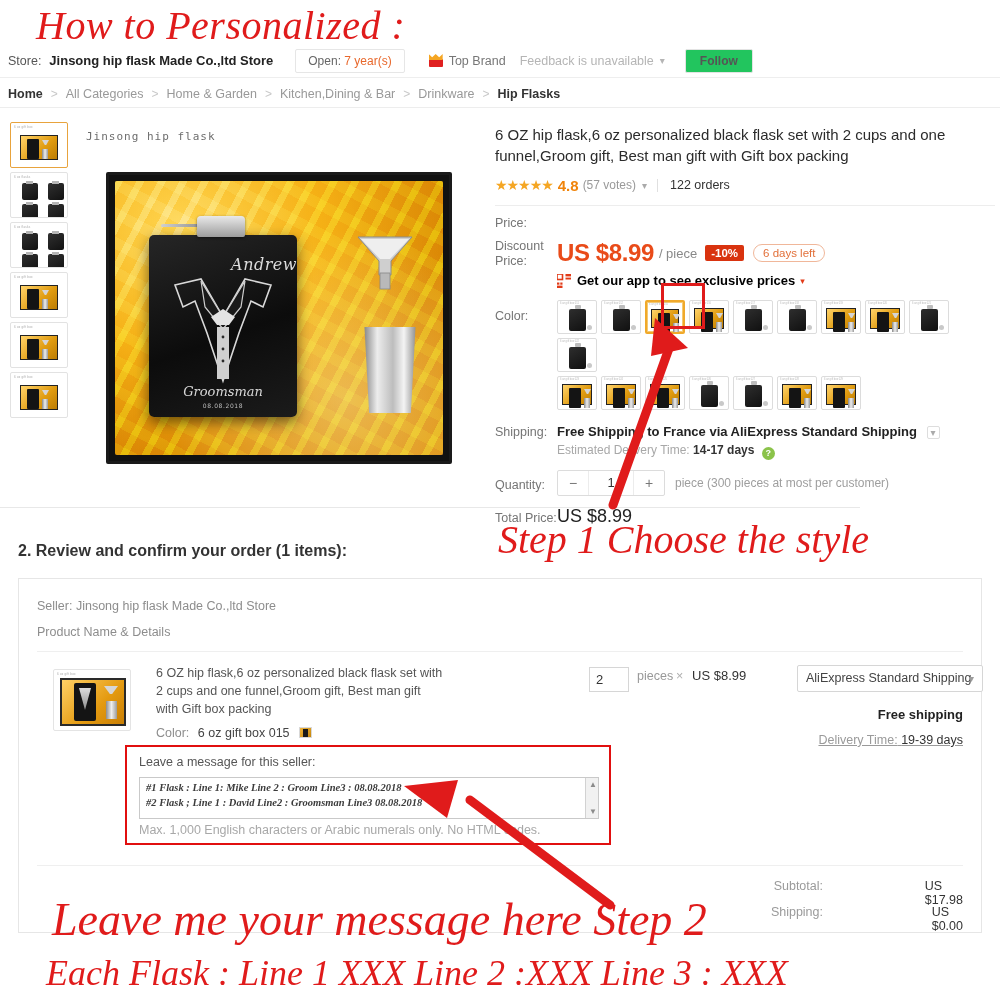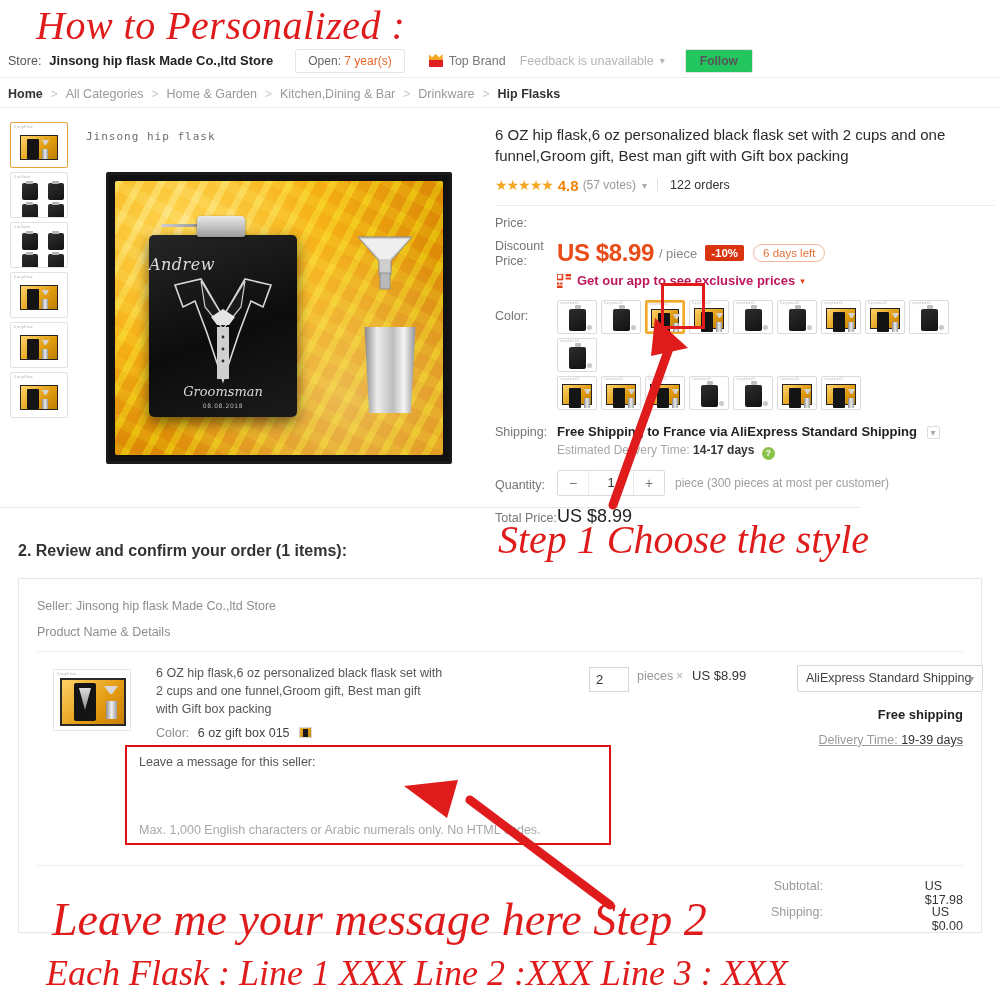--- a/index.html
+++ b/index.html
@@ -108,21 +108,21 @@
     position:absolute; left:48px; top:-19px; width:48px; height:21px;
     background:linear-gradient(180deg,#e9e9e9,#9c9c9c);
     border-radius:4px 4px 2px 2px;
     box-shadow:0 1px 3px rgba(0,0,0,.5);
   }
   .flask .arm{
     position:absolute; left:12px; top:-11px; width:44px; height:3px;
     background:linear-gradient(90deg,#cfcfcf,#8d8d8d); border-radius:2px;
   }
   .eng-name{
-    position:absolute; top:20px; left:0; width:100%; text-align:left;
+    position:absolute; top:20px; left:0; width:100%; text-align:right;
     font-family:"DejaVu Serif", serif; font-style:italic; font-size:16px;
     color:#dcdcdc; letter-spacing:.5px;
   }
   .tux{
     position:absolute; left:50%; top:42px; transform:translateX(-50%);
     width:112px; height:110px;
   }
   .eng-role{
     position:absolute; bottom:18px; left:0; width:100%; text-align:center;
     font-family:"DejaVu Serif", serif; font-style:italic; font-size:13px; color:#d8d8d8;
@@ -157,21 +157,21 @@
   .rk{ width:62px; color:#757575; font-size:12.5px; line-height:17px; flex:none; }
   .rk.two{ line-height:15px; }
   .rv{ flex:1; }
   .old-price{ color:#b9b9b9; font-size:12.5px; text-decoration:line-through; }
   .big-price{ color:#e94b19; font-size:24px; font-weight:bold; letter-spacing:-.4px; }
   .per{ color:#888; font-size:13px; margin:0 8px 0 5px; }
   .disc{ background:#d9330f; color:#fff; font-size:11.5px; padding:2px 6px; border-radius:2px; font-weight:bold;}
   .days{ border:1px solid #f0b79a; color:#e2703a; font-size:11.5px; padding:2px 9px; border-radius:9px; margin-left:9px;}
   .app-line{ display:flex; align-items:center; margin-top:6px; }
   .qr{ width:14px; height:14px; margin-right:6px; display:inline-block; }
-  .app-txt{ color:#be185d; font-size:13px; font-weight:bold; }
+  .app-txt{ color:#000000; font-size:13px; font-weight:bold; }
   .app-car{ color:#e23b18; font-size:9px; margin-left:5px; }
 
   
   .swatch-wrap{ display:flex; flex-wrap:wrap; width:438px; }
   .sw{
     width:40px; height:34px; border:1px solid #dcdcdc; background:#fff; margin:0 4px 4px 0;
     position:relative; overflow:hidden; border-radius:2px;
   }
   .sw.active{ border:2px solid #f0a92b; box-shadow:0 0 0 1px #f5c971 inset; }
   .swl{ position:absolute; left:2px; top:1px; font-size:2.6px; color:#b9b9b9; }
@@ -656,20 +656,28 @@
     <span class="dcar">▾</span>
   </div>
   <div class="oc-free">Free shipping</div>
   <div class="oc-dtime">
     <span>Delivery Time:</span>
     <b>19-39 days</b>
   </div>
 
   <div class="msg-frame">
     <div class="msg-label">Leave a message for this seller:</div>
+    <div class="msg-area">
+      <div class="msg-line">#1 Flask : Line 1: Mike Line 2 : Groom Line3 : 08.08.2018</div>
+      <div class="msg-line">#2 Flask ; Line 1 : David Line2 : Groomsman Line3 08.08.2018</div>
+      <div class="msg-scroll">
+        <span class="ar" style="top:2px;">▲</span>
+        <span class="ar" style="bottom:2px;">▼</span>
+      </div>
+    </div>
     <div class="msg-hint">Max. 1,000 English characters or Arabic numerals only. No HTML codes.</div>
   </div>
 
   <div class="oc-divider2"></div>
   <div class="sum-row" style="top:300px;right:18px;">
     <span class="sum-k">Subtotal:</span>
     <span class="sum-v">US $17.98</span>
   </div>
   <div class="sum-row" style="top:326px;right:18px;">
     <span class="sum-k">Shipping:</span>

